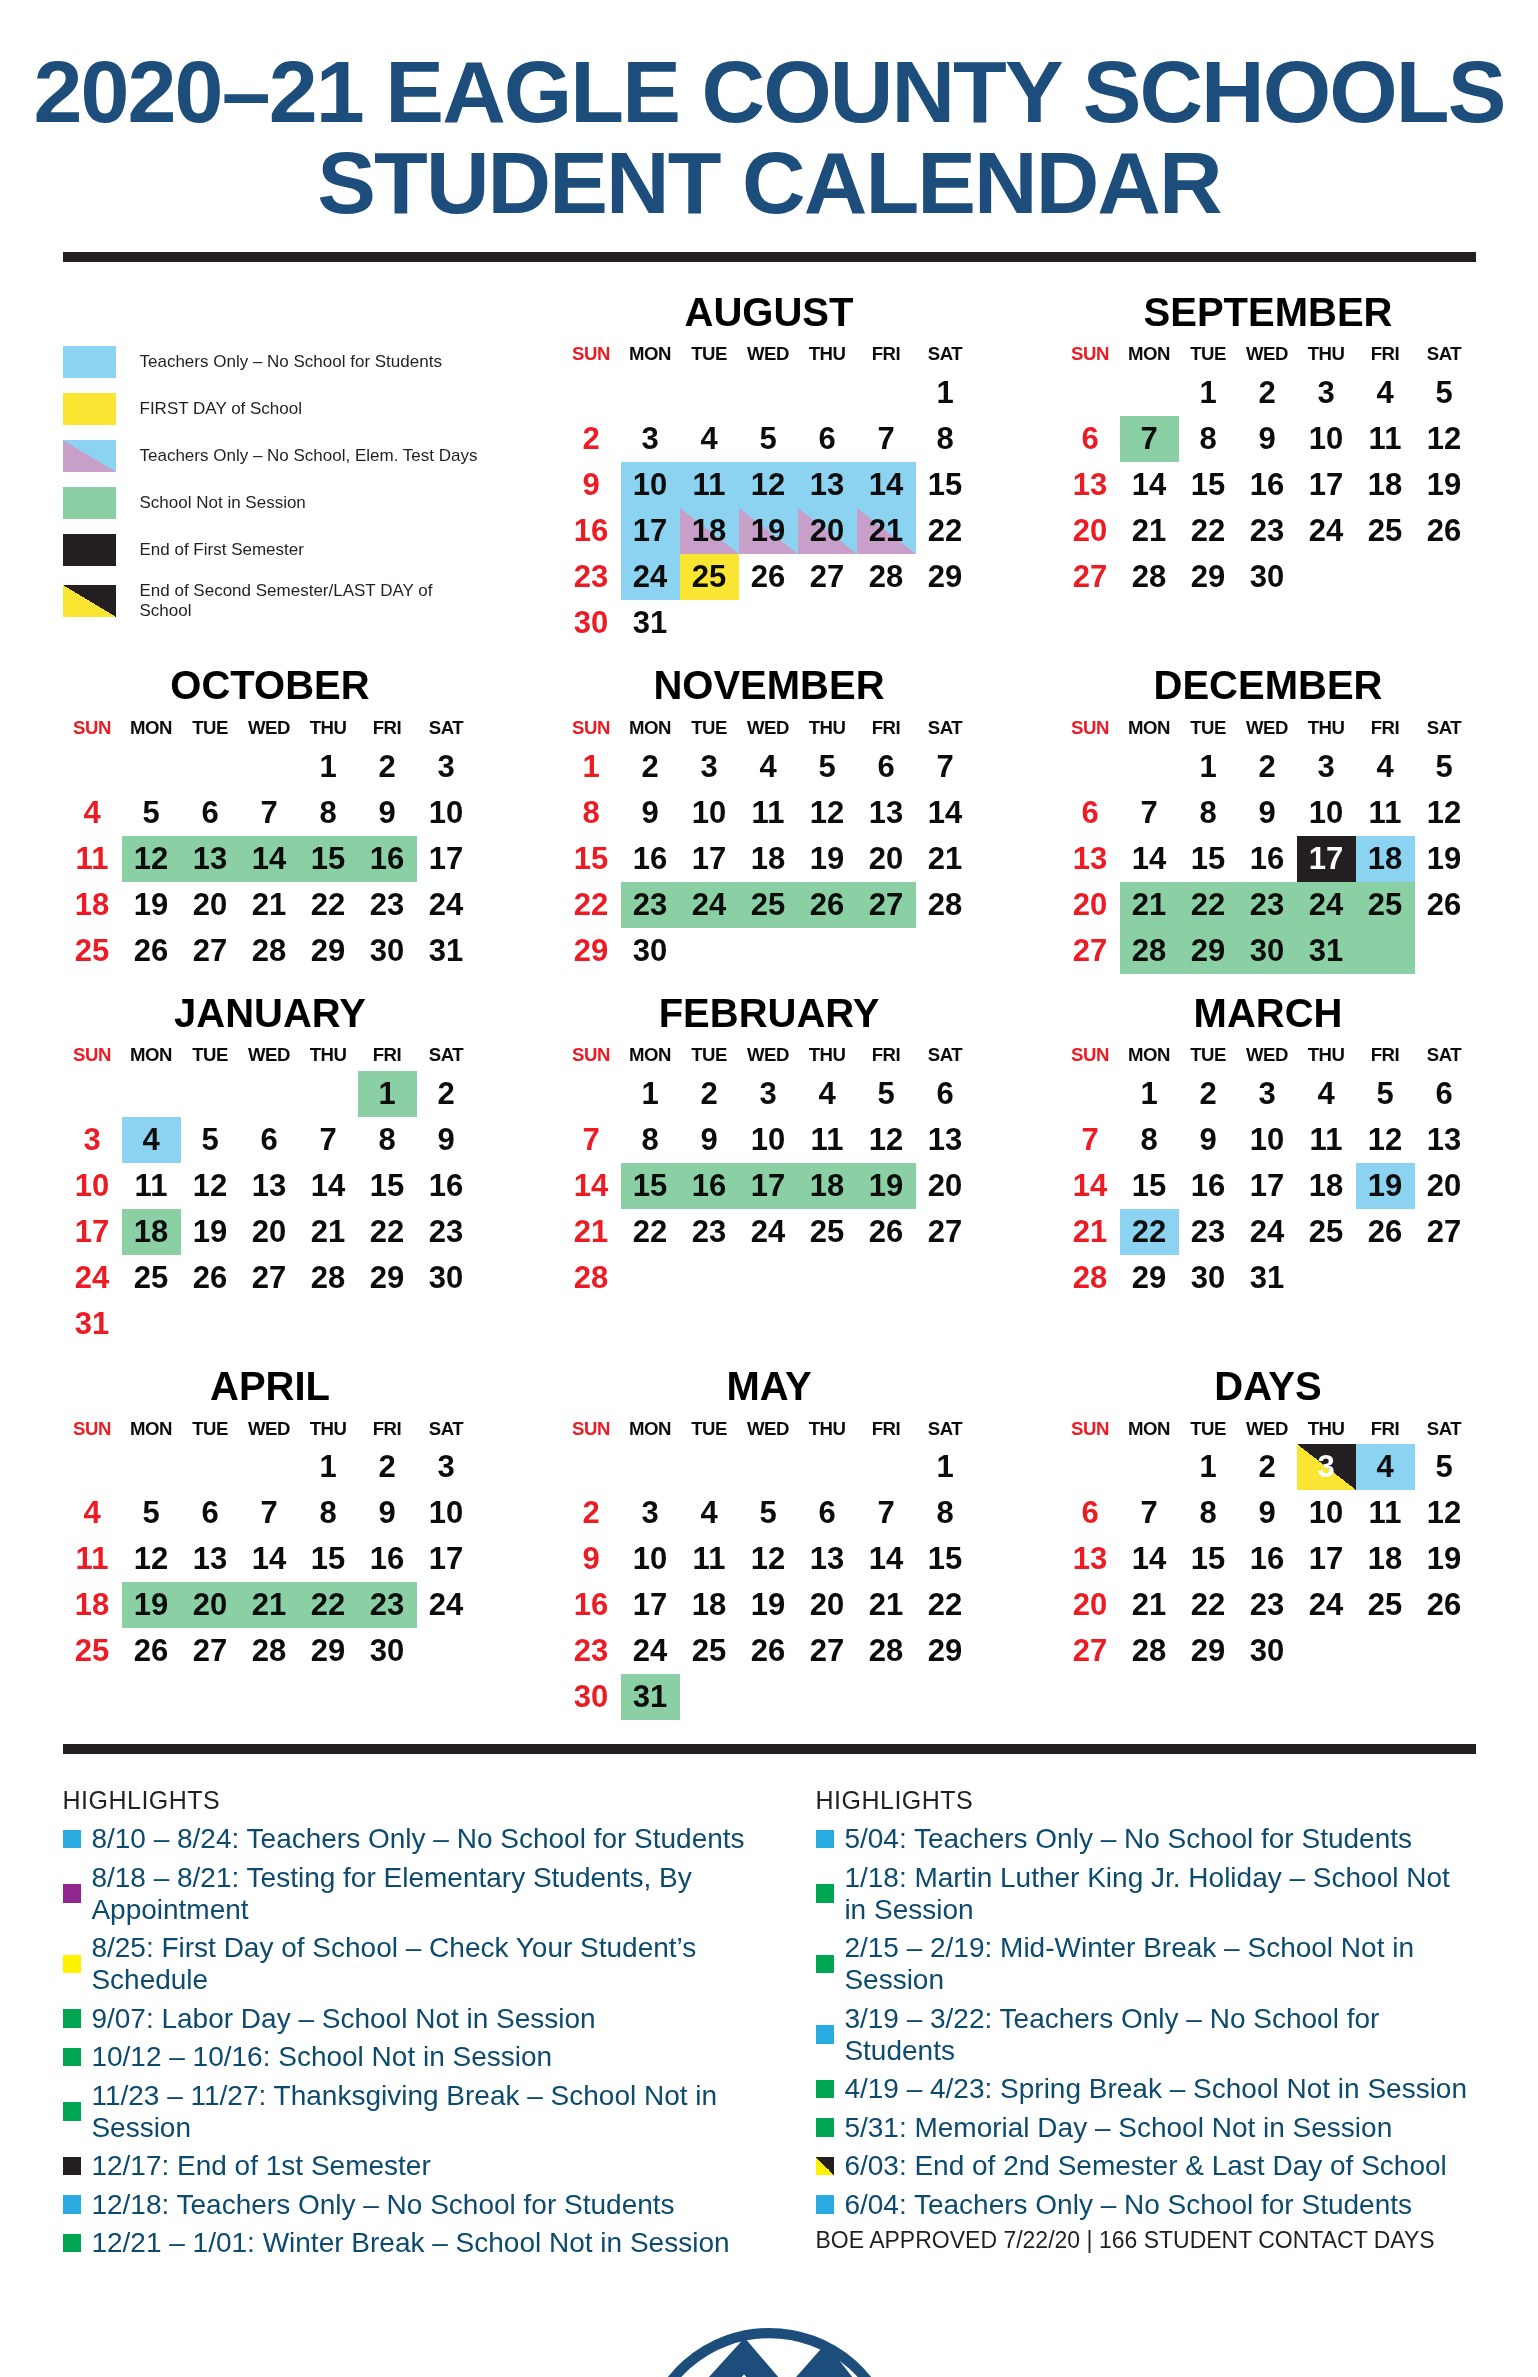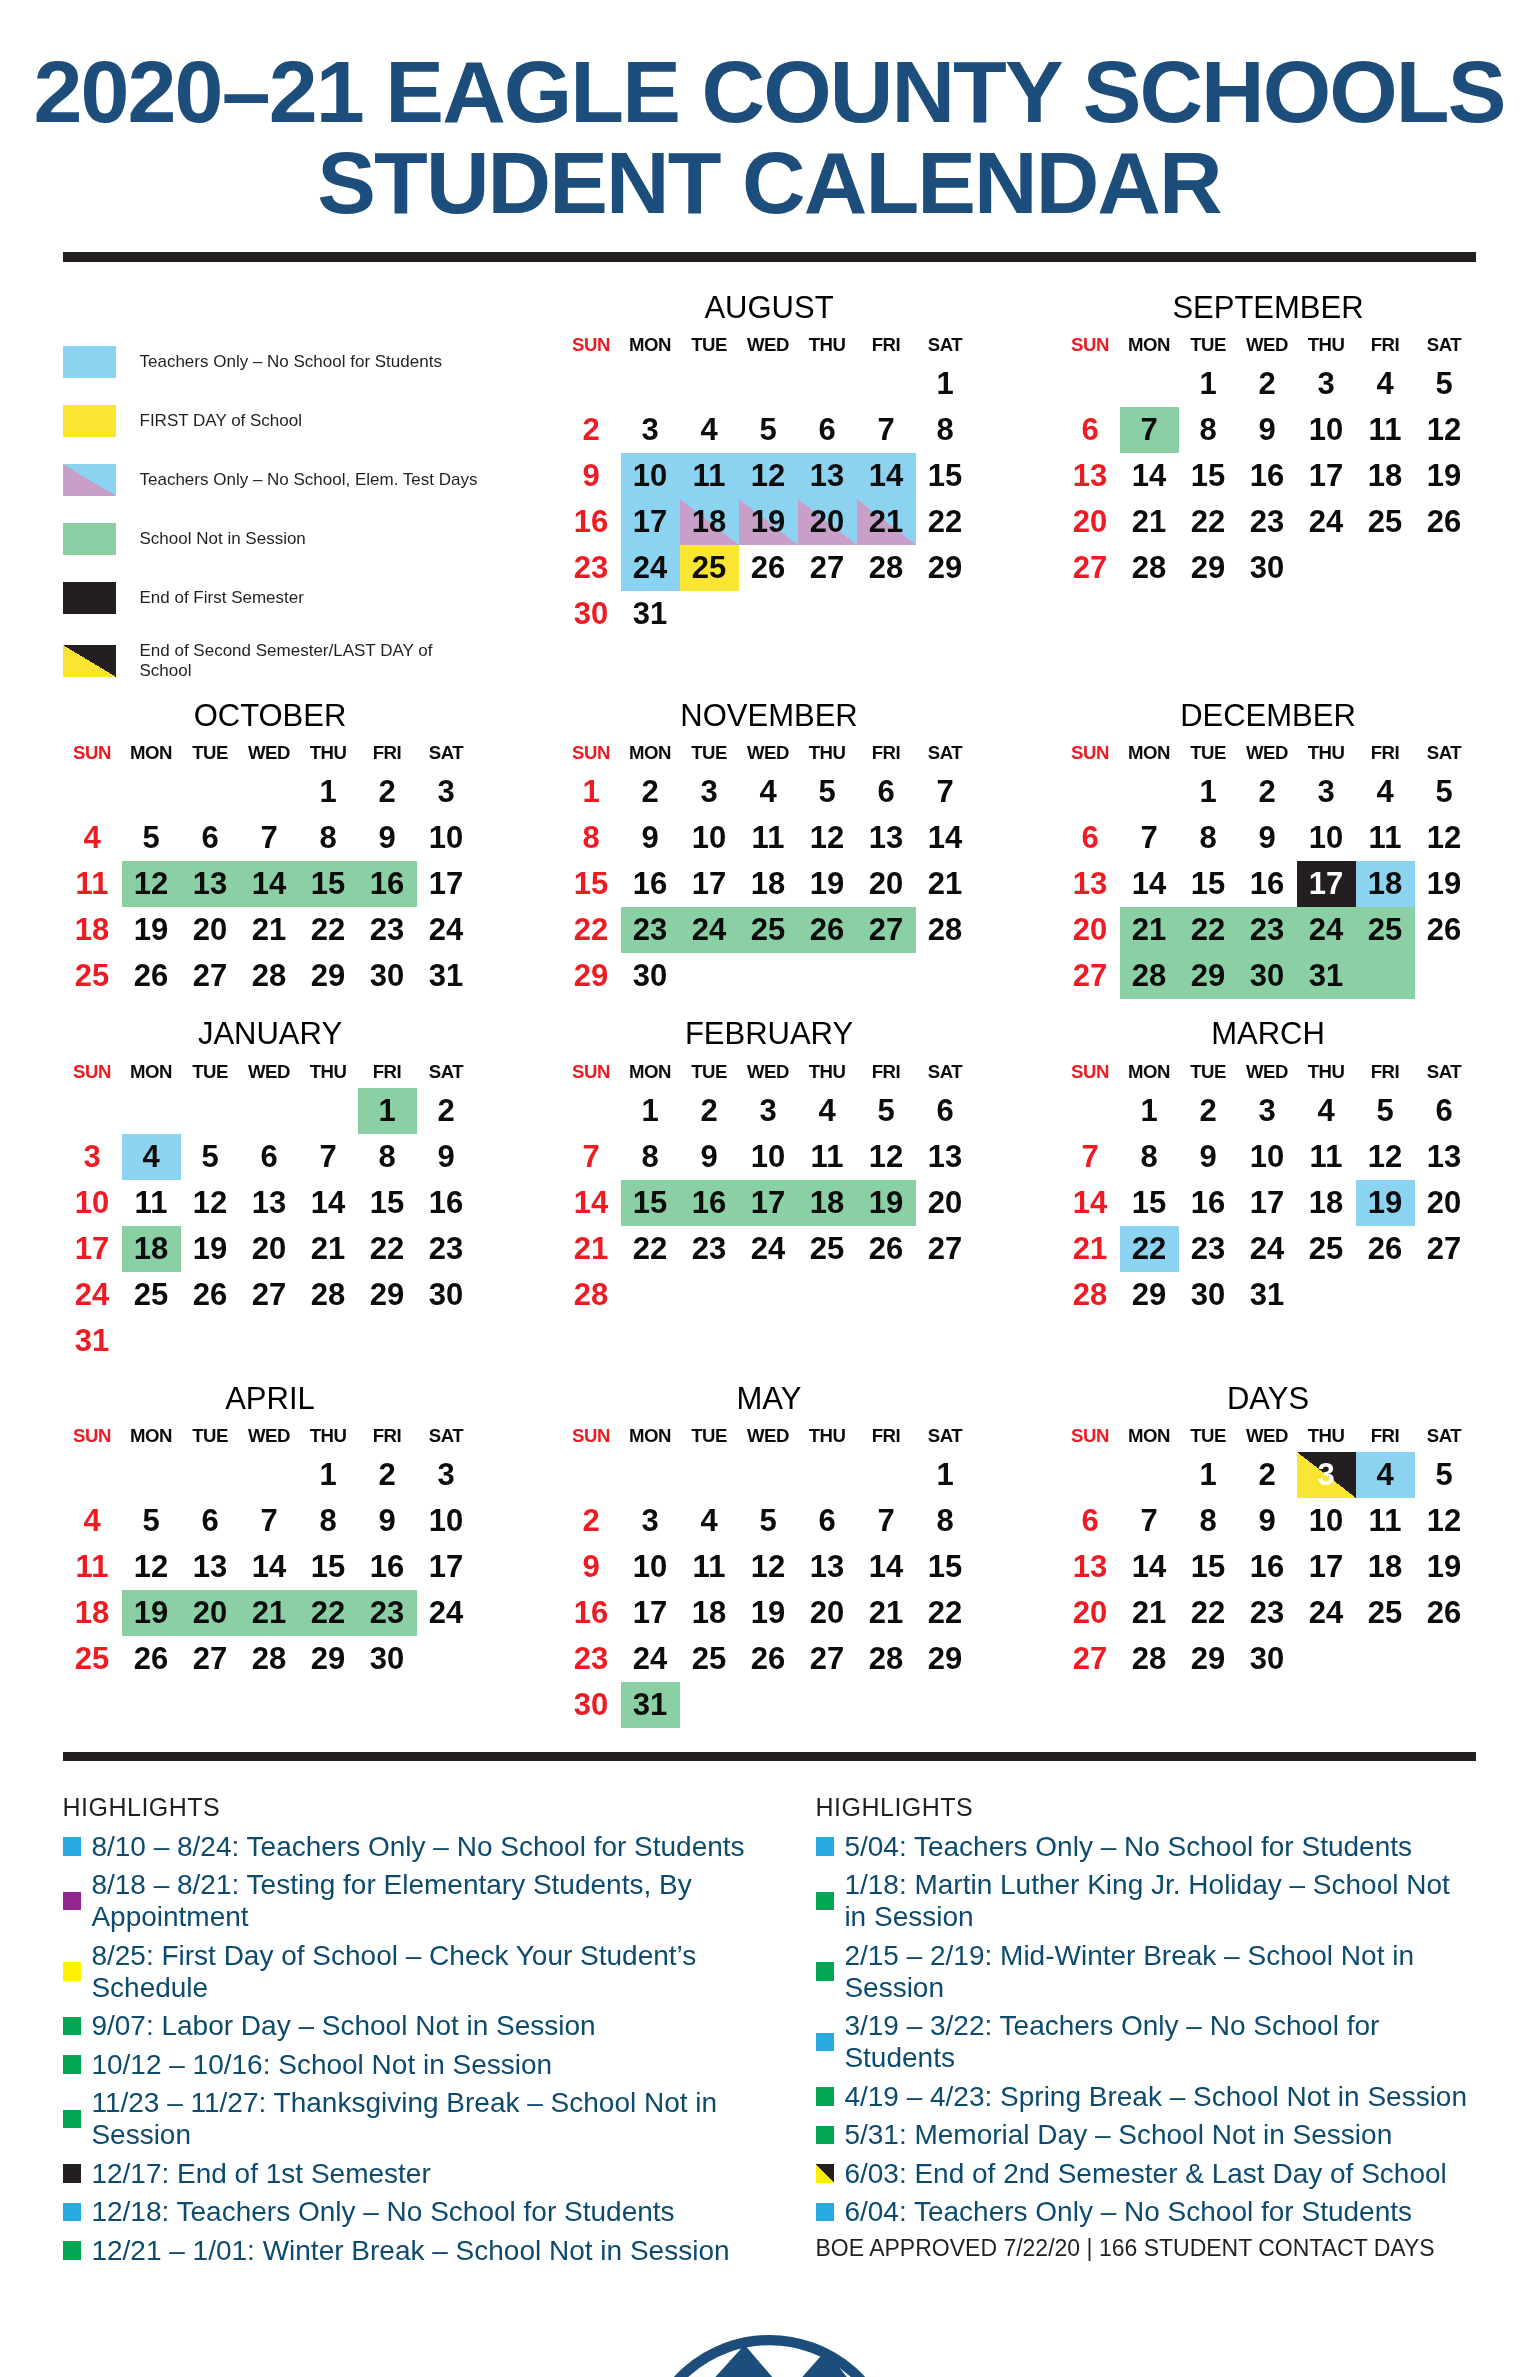--- a/index.html
+++ b/index.html
@@ -15,34 +15,34 @@
   }
   .rule { width:1413px; height:9.3px; background:#231f20; margin:24px auto 0; }
 
   
   #calendar-grid {
     width:1413px; margin:28px auto 0;
     display:grid; grid-template-columns:repeat(3,415px);
     justify-content:space-between; row-gap:17px; align-items:start;
   }
   
-  .legend { padding-top:56px; display:flex; flex-direction:column; gap:27px; }
+  .legend { padding-top:56px; display:flex; flex-direction:column; gap:15px; }
   .lg-row { display:flex; align-items:center; gap:24px; }
   .sw { width:53px; height:32px; flex:0 0 53px; }
   .sw-blue   { background:#8bd3f0; }
   .sw-yellow { background:#f9e532; }
   .sw-test   { background:linear-gradient(to bottom left,#8bd3f0 50%,#c89fc9 50%); }
   .sw-green  { background:#8bd0a5; }
   .sw-black  { background:#231f20; }
   .sw-last   { background:linear-gradient(to bottom left,#231f20 50%,#f9e532 50%); }
   .lg-label { font-size:17px; color:#231f20; }
 
   
   .month  { width:415px; }
-  .m-title{ margin:0 0 5.6px; text-align:center; font-size:31px; font-weight:normal; color:#000; }
+  .m-title{ margin:0 0 5.6px; text-align:center; font-size:40px; font-weight:bold; color:#000; }
   .m-row  { display:grid; grid-template-columns:repeat(7,59px); }
   .m-cell { display:flex; align-items:center; justify-content:center; }
   .m-head { margin-bottom:1.9px; }
   .m-head .m-cell { font-size:18.6px; font-weight:bold; height:28px; letter-spacing:-0.5px; }
   .day    { height:46px; font-size:31px; font-weight:bold; }
   .sun    { color:#ed1c24; }
   .hl-blue   { background:#8bd3f0; }
   .hl-yellow { background:#f9e532; }
   .hl-green  { background:#8bd0a5; }
   .hl-black  { background:#231f20; color:#ffffff; }

